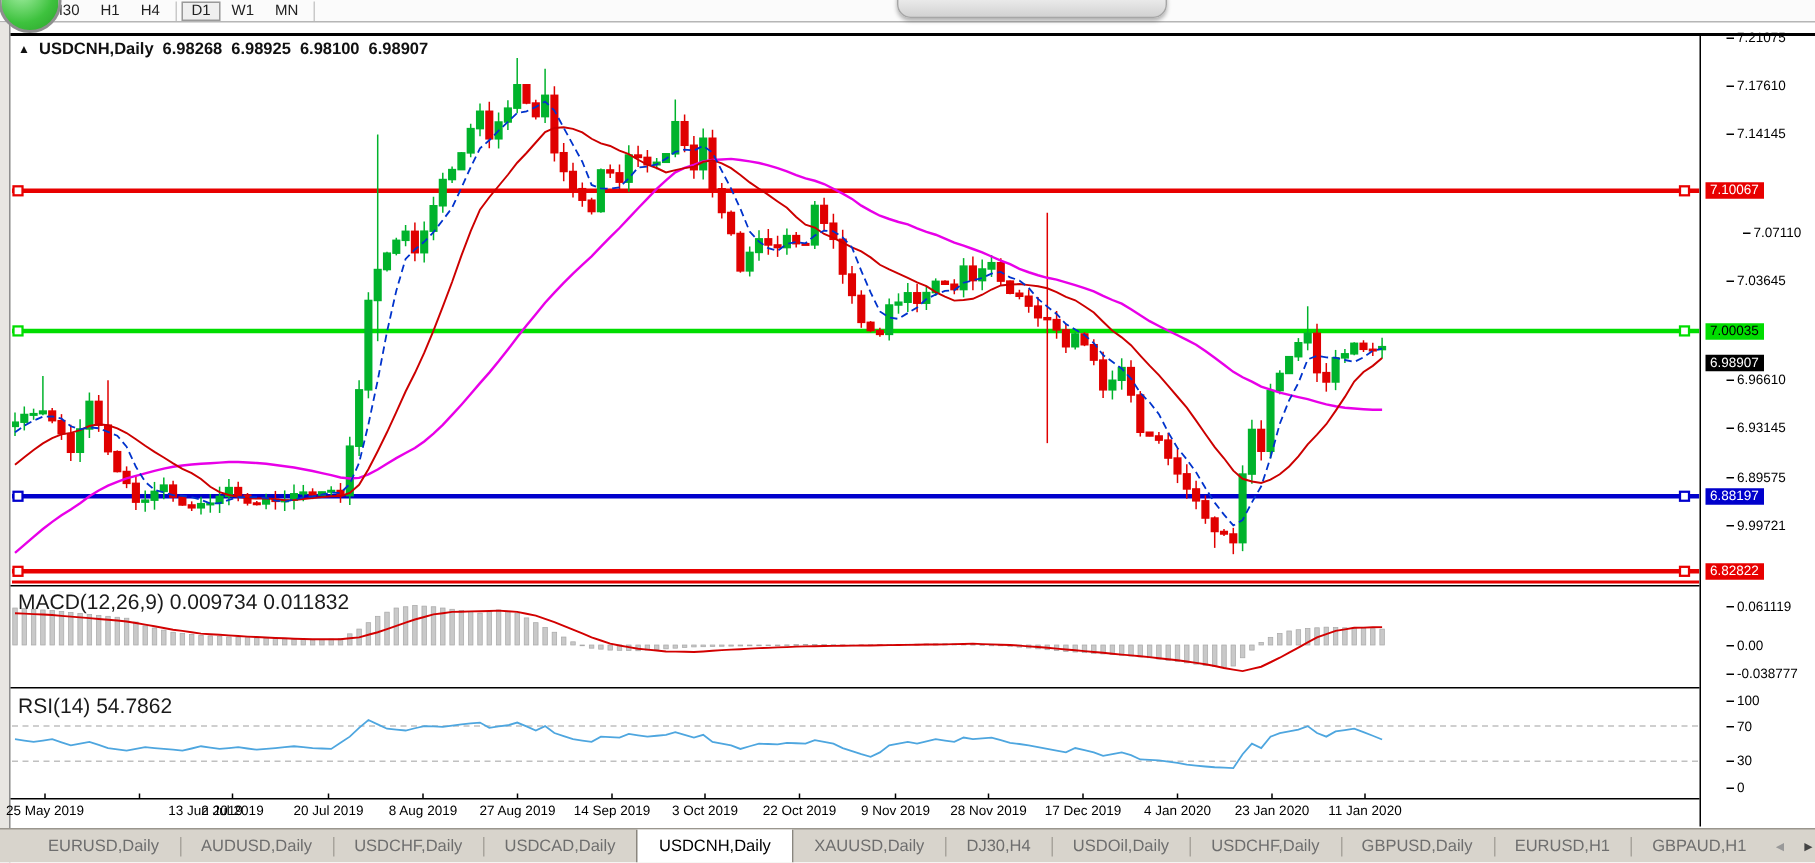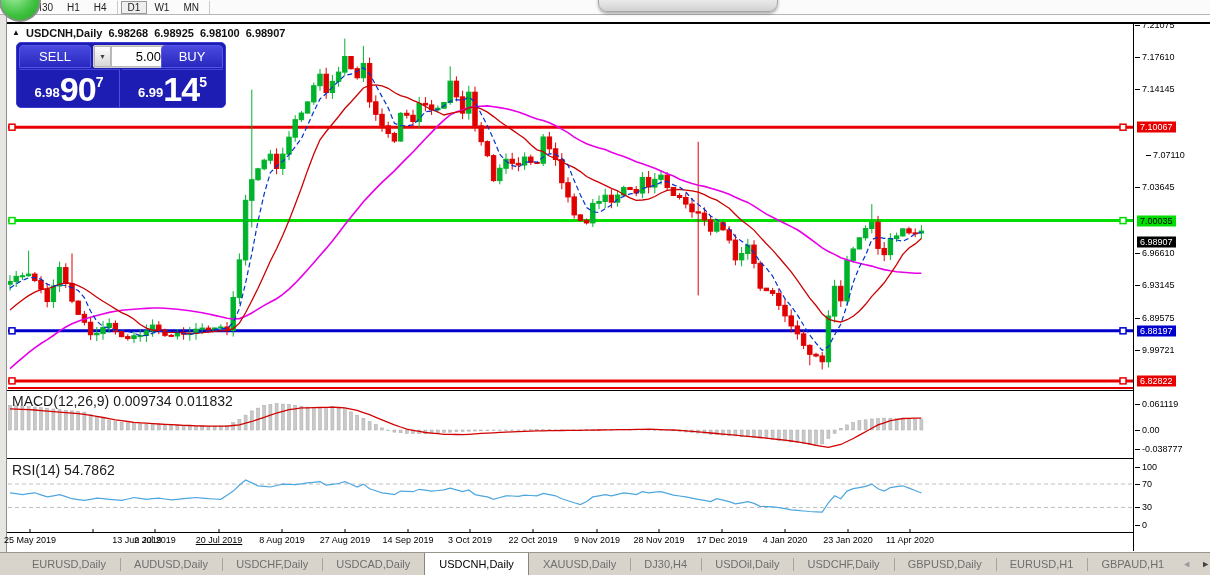--- a/index.html
+++ b/index.html
@@ -55,21 +55,21 @@
   
   .svg-abs { position:absolute; left:8px; }
   #main-svg { top:24px; }
   #macd-svg { top:392px; }
   #rsi-svg  { top:461px; }
   .pane-border { position:absolute; left:7px; width:1203px; background:#000; height:1px; }
 
   
   #axis-col { position:absolute; left:1133px; top:24px; width:77px; height:527px; background:#fff;
               border-left:1px solid #000; font-size:9px; color:#000; }
-  .tick-label { position:absolute; left:8px; transform:translateY(-50%); white-space:nowrap; }
+  .tick-label { position:absolute; left:24px; transform:translateY(-50%); white-space:nowrap; }
   .tick-label::before { content:""; position:absolute; left:-7px; top:50%; width:5px; height:1px; background:#000; }
   .line-label { position:absolute; left:3px; transform:translateY(-50%); padding:0 3px 1px 3px; white-space:nowrap;
                 font-size:9px; }
 
   
   .ind-label { position:absolute; font-size:14px; color:#1a1a1a; z-index:5; }
 
   
   #date-row { position:absolute; left:8px; top:535px; width:1125px; height:14px; font-size:9px; color:#000; }
   .date-label { position:absolute; transform:translateX(-50%); white-space:nowrap; }
@@ -110,39 +110,20 @@
 
   <div id="chart-header">
     <span id="hdr-tri">▲</span>
     <span>USDCNH,Daily</span>
     <span>6.98268</span>
     <span>6.98925</span>
     <span>6.98100</span>
     <span>6.98907</span>
   </div>
 
-  <div id="trade-panel">
-    <div id="sell-btn" class="tp-btn">SELL</div>
-    <div id="vol-group">
-      <div class="vol-btn">▼</div>
-      <div id="vol-field">5.00</div>
-      <div class="vol-btn">▲</div>
-    </div>
-    <div id="buy-btn" class="tp-btn">BUY</div>
-    <div id="sell-price" class="tp-price">
-      <span class="tp-small">6.98</span>
-      <span class="tp-big">90</span>
-      <span class="tp-sup">7</span>
-    </div>
-    <div id="buy-price" class="tp-price">
-      <span class="tp-small">6.99</span>
-      <span class="tp-big">14</span>
-      <span class="tp-sup">5</span>
-    </div>
-  </div>
 
   <svg id="main-svg" class="svg-abs" width="1125" height="366">
       <g>
         <line x1="0" y1="103.20484171322187" x2="1125" y2="103.20484171322187" stroke="#e80000" stroke-width="3"></line>
         <rect x="1" y="100.20484171322187" width="6" height="6" fill="#fff" stroke="#e80000" stroke-width="1.5"></rect>
         <rect x="1112" y="100.20484171322187" width="6" height="6" fill="#fff" stroke="#e80000" stroke-width="1.5"></rect>
       </g>
       <g>
         <line x1="0" y1="196.6126629422721" x2="1125" y2="196.6126629422721" stroke="#00dd00" stroke-width="3"></line>
         <rect x="1" y="193.6126629422721" width="6" height="6" fill="#fff" stroke="#00dd00" stroke-width="1.5"></rect>
@@ -661,32 +642,32 @@
       <span class="tick-label" style="top: 442.5px;">100</span>
       <span class="tick-label" style="top: 460.05px;">70</span>
       <span class="tick-label" style="top: 483.45px;">30</span>
       <span class="tick-label" style="top: 501px;">0</span>
     </div>
 
   <div id="date-row">
       <span class="date-label" style="left: 22px;">25 May 2019</span>
       <span class="date-label" style="left: 85px; margin-left: 44px;">13 Jun 2019</span>
       <span class="date-label" style="left: 147px;">2 Jul 2019</span>
-      <span class="date-label" style="left: 211px; text-decoration: underline;">20 Jul 2019</span>
+      <span class="date-label" style="left: 211px;">20 Jul 2019</span>
       <span class="date-label" style="left: 274px;">8 Aug 2019</span>
       <span class="date-label" style="left: 337px;">27 Aug 2019</span>
       <span class="date-label" style="left: 400px;">14 Sep 2019</span>
       <span class="date-label" style="left: 462px;">3 Oct 2019</span>
       <span class="date-label" style="left: 525px;">22 Oct 2019</span>
       <span class="date-label" style="left: 589px;">9 Nov 2019</span>
       <span class="date-label" style="left: 651px;">28 Nov 2019</span>
       <span class="date-label" style="left: 714px;">17 Dec 2019</span>
       <span class="date-label" style="left: 777px;">4 Jan 2020</span>
       <span class="date-label" style="left: 840px;">23 Jan 2020</span>
-      <span class="date-label" style="left: 902px;">11 Apr 2020</span>
+      <span class="date-label" style="left: 902px;">11 Jan 2020</span>
     </div>
 
   <div id="tab-bar">
       <div class="tab">EURUSD,Daily</div>
       <div class="tab-sep"></div>
       <div class="tab">AUDUSD,Daily</div>
       <div class="tab-sep"></div>
       <div class="tab">USDCHF,Daily</div>
       <div class="tab-sep"></div>
       <div class="tab">USDCAD,Daily</div>

